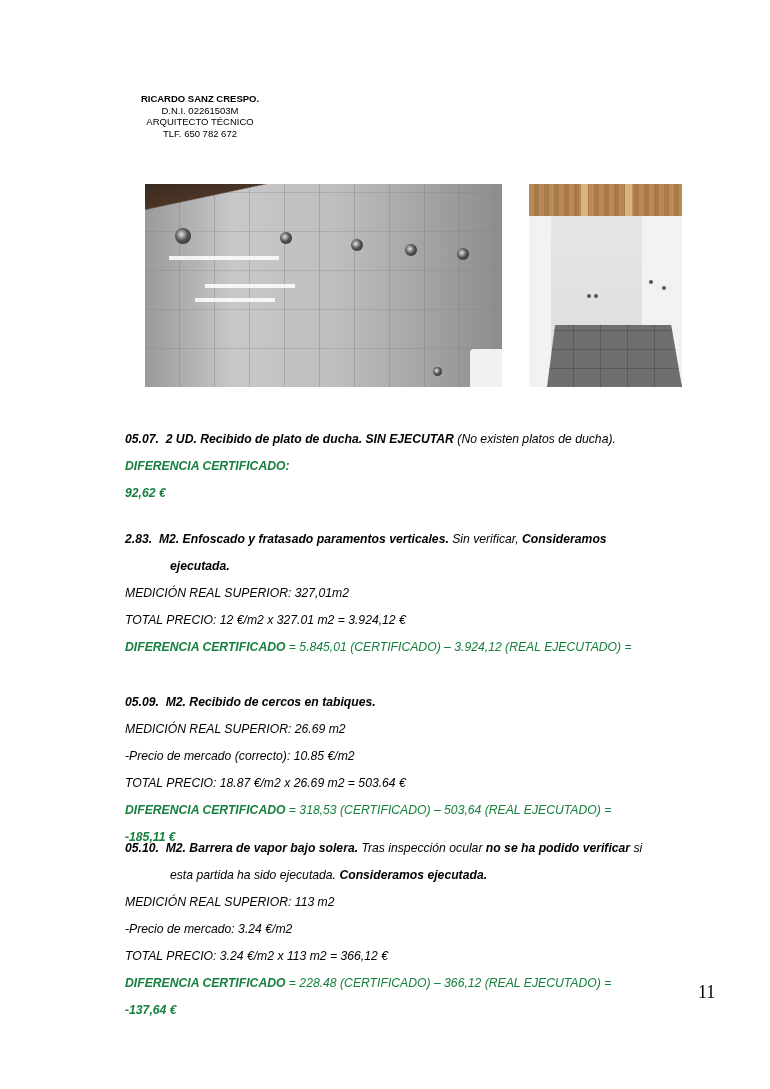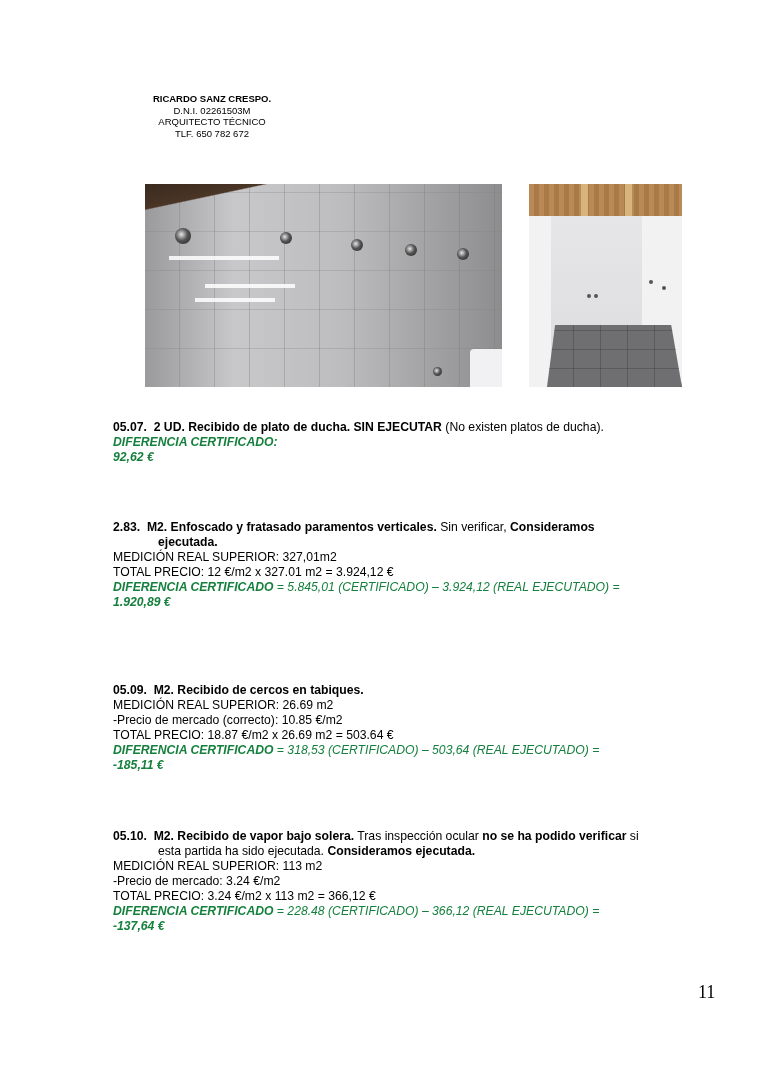--- a/index.html
+++ b/index.html
@@ -1,18 +1,18 @@
 <!DOCTYPE html>
 <html><head>
 <meta charset="utf-8">
 <style>
   html, body { margin: 0; padding: 0; background: #ffffff; }
   body { width: 770px; height: 1089px; position: relative; overflow: hidden;
          font-family: "Liberation Sans", "DejaVu Sans", sans-serif; color: #000; }
-  .header { position: absolute; left: 132px; top: 93px; width: 160px; text-align: center;
+  .header { position: absolute; left: 120px; top: 93px; width: 160px; text-align: center;
             font-size: 9.5px; line-height: 11.5px; }
   .header .name { font-weight: bold; }
   .photo { position: absolute; top: 184px; height: 203px; overflow: hidden; }
   .photo-left { left: 145px; width: 357px;
     background:
       linear-gradient(168deg, #3a2a20 0%, #4a3526 9%, rgba(0,0,0,0) 9.5%),
       repeating-linear-gradient(90deg, rgba(0,0,0,0) 0 34px, rgba(120,120,120,0.35) 34px 35px),
       repeating-linear-gradient(0deg, rgba(0,0,0,0) 0 38px, rgba(130,130,130,0.3) 38px 39px),
       linear-gradient(90deg, #9a9a9c 0%, #c8c8ca 25%, #bdbdbf 55%, #8d8d8f 100%); }
   .photo-left .knob { position: absolute; width: 12px; height: 12px; border-radius: 50%;
@@ -27,21 +27,21 @@
   .photo-right .beam { position: absolute; top: 0; width: 7px; height: 32px; background: #d6b47c; }
   .photo-right .floor { position: absolute; left: 18px; bottom: 0; width: 135px; height: 62px;
     background:
       repeating-linear-gradient(90deg, rgba(0,0,0,0) 0 26px, rgba(60,60,60,0.4) 26px 27px),
       repeating-linear-gradient(0deg, rgba(0,0,0,0) 0 18px, rgba(60,60,60,0.4) 18px 19px),
       #6f6f72;
     clip-path: polygon(6% 0, 92% 0, 100% 100%, 0 100%); }
   .photo-right .sidewall { position: absolute; top: 32px; bottom: 0; background: #f2f2f3; }
   .photo-right .fixture { position: absolute; width: 4px; height: 4px; border-radius: 50%; background: #555; }
   .section { position: absolute; left: 113px; width: 605px; font-size: 12.2px; line-height: 15px; }
-  .section p { margin: 0; }
+  .section p { margin: 12px; font-style: italic; }
   .b { font-weight: bold; }
   .red { color: #15803d; font-style: italic; }
   .indent { padding-left: 45px; }
   .page-num { position: absolute; left: 698px; top: 982px; font-family: "Liberation Serif", serif; font-size: 18px; }
 </style>
 </head>
 <body>
 
 <div class="header">
   <div class="name">RICARDO SANZ CRESPO.</div>
@@ -81,34 +81,33 @@
   <p class="red b">DIFERENCIA CERTIFICADO:</p>
   <p class="red b">92,62 €</p>
 </div>
 
 <div class="section" style="top:520px;">
   <p><span class="b">2.83.</span>&nbsp; <span class="b">M2. Enfoscado y fratasado paramentos verticales.</span><span> Sin verificar, </span><span class="b">Consideramos</span></p>
   <p class="indent b">ejecutada.</p>
   <p>MEDICIÓN REAL SUPERIOR:   327,01m2</p>
   <p>TOTAL PRECIO: 12 €/m2 x 327.01 m2 = 3.924,12 €</p>
   <p class="red"><span class="b">DIFERENCIA CERTIFICADO</span><span> = 5.845,01 (CERTIFICADO) – 3.924,12 (REAL EJECUTADO) =</span></p>
-  <p class="red b">1.920,89 €</p>
 </div>
 
 <div class="section" style="top:683px;">
   <p><span class="b">05.09.</span>&nbsp; <span class="b">M2. Recibido de cercos en tabiques.</span></p>
   <p>MEDICIÓN REAL SUPERIOR:   26.69 m2</p>
   <p>-Precio de mercado (correcto): 10.85 €/m2</p>
   <p>TOTAL PRECIO: 18.87  €/m2 x 26.69 m2 = 503.64 €</p>
   <p class="red"><span class="b">DIFERENCIA CERTIFICADO</span><span> = 318,53 (CERTIFICADO) – 503,64 (REAL EJECUTADO) =</span></p>
   <p class="red b">-185,11 €</p>
 </div>
 
 <div class="section" style="top:829px;">
-  <p><span class="b">05.10.</span>&nbsp; <span class="b">M2. Recibido de vapor bajo solera.</span><span> Tras inspección ocular </span><span class="b">no se ha podido verificar</span><span> si</span></p>
+  <p><span class="b">05.10.</span>&nbsp; <span class="b">M2. Barrera de vapor bajo solera.</span><span> Tras inspección ocular </span><span class="b">no se ha podido verificar</span><span> si</span></p>
   <p class="indent"><span>esta partida ha sido ejecutada. </span><span class="b">Consideramos ejecutada.</span></p>
   <p>MEDICIÓN REAL SUPERIOR:   113 m2</p>
   <p>-Precio de mercado:   3.24 €/m2</p>
   <p>TOTAL PRECIO: 3.24  €/m2 x 113 m2 = 366,12 €</p>
   <p class="red"><span class="b">DIFERENCIA CERTIFICADO</span><span> = 228.48 (CERTIFICADO) – 366,12 (REAL EJECUTADO) =</span></p>
   <p class="red b">-137,64 €</p>
 </div>
 
 <div class="page-num">11</div>
 

